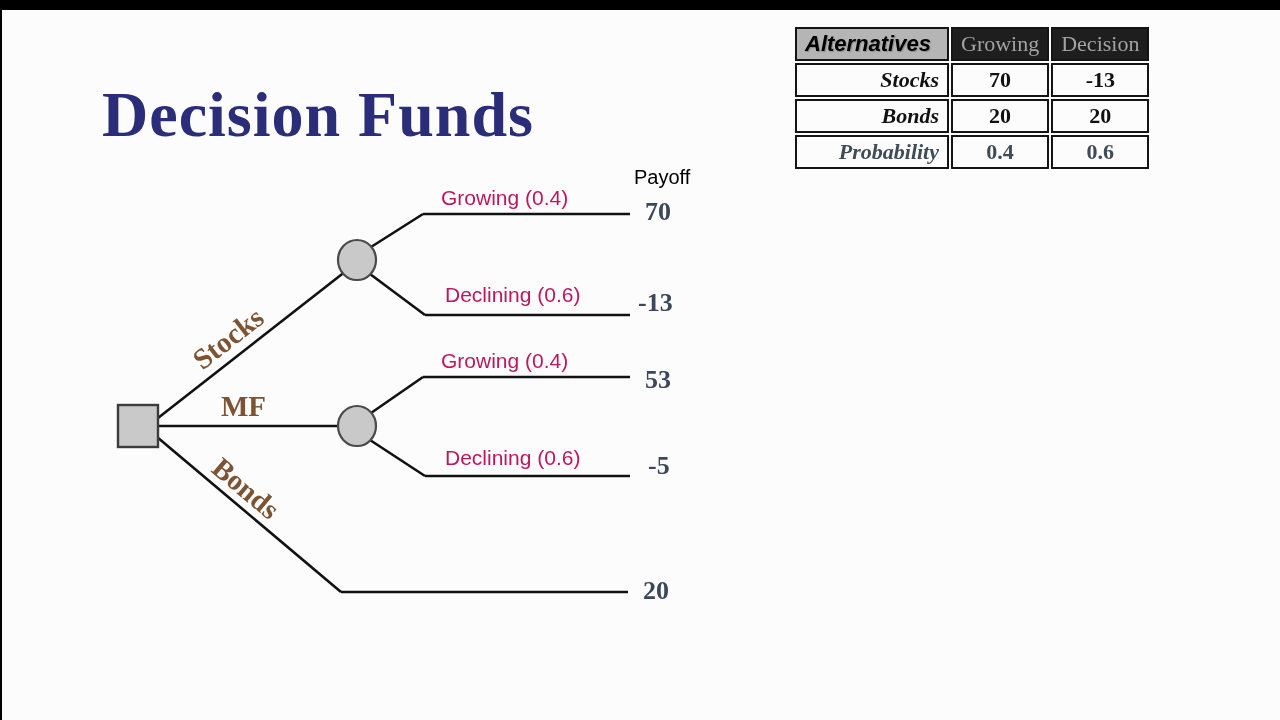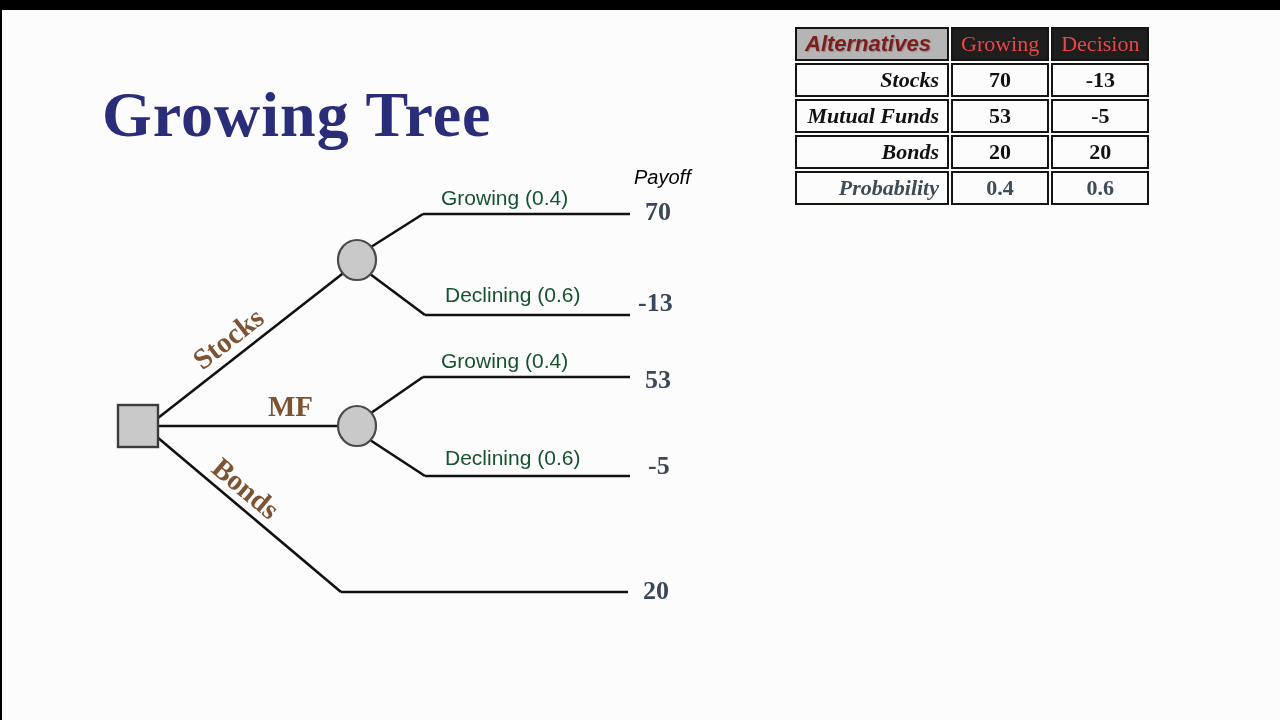--- a/index.html
+++ b/index.html
@@ -19,21 +19,21 @@
   }
   .slide-title {
     position: absolute; left: 102px; top: 38px;
     font-family: "Liberation Serif", serif;
     font-weight: bold; font-size: 64px; line-height: 1.05;
     color: #2a2d78; letter-spacing: 1px;
   }
   svg.tree-lines { position: absolute; left: 0; top: 0; }
   .abs { position: absolute; white-space: nowrap; }
   .branch-outcome-label {
-    font-size: 21px; color: #14532d;
+    font-size: 21px; color: #be185d;
   }
   .payoff-header {
     font-size: 20px; color: #000;
   }
   .payoff-value {
     font-family: "Liberation Serif", serif;
     font-weight: bold; font-size: 26px; color: #3c4859;
   }
   .alt-branch-label {
     font-family: "Liberation Serif", serif;
@@ -52,41 +52,41 @@
   }
   table.payoff-table td, table.payoff-table th {
     border: 2px solid #141414;
     height: 30px; padding: 0 8px;
     font-size: 22px; line-height: 30px;
   }
   .col-alt  { width: 154px; }
   .col-grow { width: 92px; }
   .col-decl { width: 97px; }
   th.alt-head {
-    background: #b5b5b5; color: #7f1d1d;
+    background: #b5b5b5; color: #000000;
     font-family: "Liberation Sans", sans-serif;
     font-style: italic; font-weight: bold;
     text-align: left; text-shadow: 1px 1px 1px #8a8a8a;
   }
   th.state-head {
-    background: #1e1e1e; color: #ef4444;
+    background: #1e1e1e; color: #a3a3a3;
     font-weight: normal; text-align: center;
   }
   td.row-label { font-weight: bold; font-style: italic; text-align: right; color: #111; }
   td.cell-val  { font-weight: bold; text-align: center; color: #111; }
   tr.probability-row td.row-label { color: #3f4c57; }
   tr.probability-row td.cell-val  { color: #3f4c57; }
 </style>
 </head>
 <body>
 
 <div class="top-bar"></div>
 <div class="left-line"></div>
 
-<h1 class="slide-title">Growing Tree</h1>
+<h1 class="slide-title">Decision Funds</h1>
 
 <svg class="tree-lines" width="1280" height="720" viewBox="0 0 1280 720">
   <g stroke="#111" stroke-width="2.6" fill="none">
 
     <line x1="158" y1="418" x2="346" y2="271"></line>
     <line x1="158" y1="426" x2="340" y2="426"></line>
     <line x1="157" y1="437" x2="341" y2="592"></line>
 
     <line x1="371" y1="247" x2="423" y2="214"></line>
     <line x1="423" y1="214" x2="630" y2="214"></line>
@@ -98,24 +98,24 @@
     <line x1="370" y1="440" x2="425" y2="476"></line>
     <line x1="425" y1="476" x2="630" y2="476"></line>
 
     <line x1="341" y1="592" x2="628" y2="592"></line>
   </g>
   <rect x="118" y="405" width="40" height="42" fill="#c9c9c9" stroke="#3c3c3c" stroke-width="2.4"></rect>
   <ellipse cx="357" cy="260" rx="19" ry="20" fill="#c9c9c9" stroke="#4a4a4a" stroke-width="2.2"></ellipse>
   <ellipse cx="357" cy="426" rx="19" ry="20" fill="#c9c9c9" stroke="#4a4a4a" stroke-width="2.2"></ellipse>
 </svg>
 
-<div class="abs payoff-header" style="left:634px; top:166px;font-style:italic;">Payoff</div>
+<div class="abs payoff-header" style="left:634px; top:166px;">Payoff</div>
 
 <div class="abs alt-branch-label rot-stocks" style="left:188px; top:322px;">Stocks</div>
-<div class="abs alt-branch-label" style="left:221px; top:390px;margin-left:47px;">MF</div>
+<div class="abs alt-branch-label" style="left:221px; top:390px;">MF</div>
 <div class="abs alt-branch-label rot-bonds" style="left:207px; top:472px;">Bonds</div>
 
 <div class="abs branch-outcome-label" style="left:441px; top:186px;">Growing (0.4)</div>
 <div class="abs branch-outcome-label" style="left:445px; top:283px;">Declining (0.6)</div>
 <div class="abs branch-outcome-label" style="left:441px; top:349px;">Growing (0.4)</div>
 <div class="abs branch-outcome-label" style="left:445px; top:446px;">Declining (0.6)</div>
 
 <div class="abs payoff-value" style="left:645px; top:197px;">70</div>
 <div class="abs payoff-value" style="left:638px; top:288px;">-13</div>
 <div class="abs payoff-value" style="left:645px; top:365px;">53</div>
@@ -133,25 +133,20 @@
     <th class="alt-head">Alternatives</th>
     <th class="state-head">Growing</th>
     <th class="state-head">Decision</th>
   </tr>
   <tr>
     <td class="row-label">Stocks</td>
     <td class="cell-val">70</td>
     <td class="cell-val">-13</td>
   </tr>
   <tr>
-    <td class="row-label">Mutual Funds</td>
-    <td class="cell-val">53</td>
-    <td class="cell-val">-5</td>
-  </tr>
-  <tr>
     <td class="row-label">Bonds</td>
     <td class="cell-val">20</td>
     <td class="cell-val">20</td>
   </tr>
   <tr class="probability-row">
     <td class="row-label" style="font-weight:bold;margin-top:20px;">Probability</td>
     <td class="cell-val">0.4</td>
     <td class="cell-val">0.6</td>
   </tr>
 </tbody>

